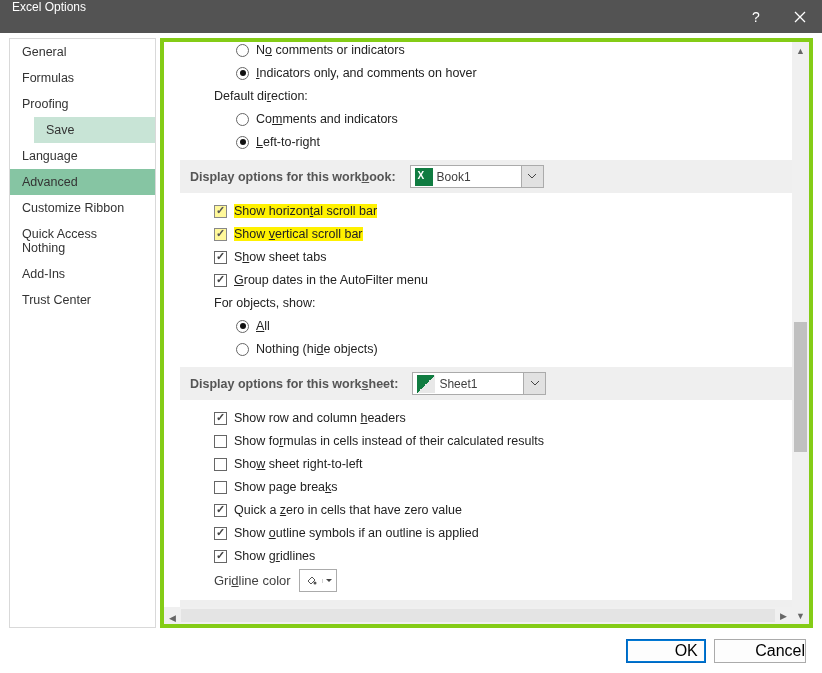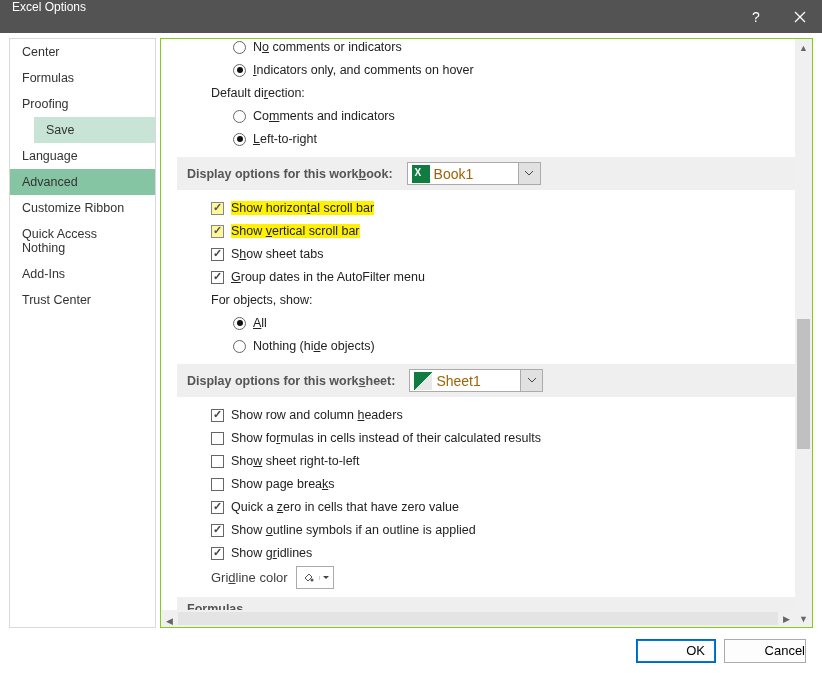--- a/index.html
+++ b/index.html
@@ -6,21 +6,21 @@
   body { margin: 0; background: #fff; width: 822px; height: 673px; overflow: hidden; position: relative; }
   .titlebar { height: 33px; background: #535353; color: #fff; display: flex; align-items: flex-start; padding: 0 0 0 12px; font-size: 12px; }
   .titlebar .title { flex: 1; }
   .tb-icon { width: 44px; height: 33px; display: flex; align-items: center; justify-content: center; font-size: 14px; color: #fff; }
   .tb-close { font-size: 14px; }
   .main { display: flex; height: 600px; }
   .sidebar { width: 147px; border: 1px solid #d9d9d9; margin: 5px 0 5px 9px; background: #fff; overflow: hidden; }
   .sidebar-item { padding: 6px 12px; font-size: 12.5px; color: #333; cursor: pointer; }
   .sidebar-item.hover { background: #c8e4d6; margin-left: 24px; }
   .sidebar-item.active { background: #86c5a3; }
-  .content-wrap { flex: 1; margin: 5px 9px 5px 4px; border: 1px solid #84cc16; position: relative; overflow: hidden; background: #fff; }
+  .content-wrap { flex: 1; margin: 5px 9px 5px 4px; border: 4px solid #84cc16; position: relative; overflow: hidden; background: #fff; }
   .content { padding: 0 16px 0 16px; height: 100%; overflow: hidden; position: relative; }
   .scrollbar-v { position: absolute; right: 0; top: 0; bottom: 0; width: 17px; background: #f0f0f0; }
   .scrollbar-v .arrow { height: 17px; display:flex;align-items:center;justify-content:center;font-size:9px;color:#666; }
   .scrollbar-v .thumb { position: absolute; left: 2px; right: 2px; top: 280px; height: 130px; background: #c0c0c0; }
   .scrollbar-h { position: absolute; left: 0; right: 17px; bottom: 0; height: 17px; background: #f0f0f0; }
   .scrollbar-h .arrow { width: 17px; height:17px; display:inline-flex;align-items:center;justify-content:center;font-size:9px;color:#666; }
   .scrollbar-h .thumb { position: absolute; top: 2px; bottom: 2px; left: 17px; right: 17px; background: #e4e4e4; }
   .row { display: flex; align-items: center; font-size: 12.5px; color: #222; margin: 3px 0; min-height: 20px; }
   .indent1 { padding-left: 34px; }
   .indent2 { padding-left: 56px; }
@@ -29,29 +29,29 @@
   .rb.checked::after { content:""; width:6px; height:6px; background:#111; border-radius:50%; }
   .cb.checked::after { content:"✓"; font-size:11px; line-height:1; color:#444; font-weight:bold; position:relative; top:-1px;}
   .cb.hl { background:#fff89a; border-color:#888;}
   .cb.hl.checked::after{color:#555;}
   .hl-text { background:#fff100; }
   .und { text-decoration: underline; }
   .section-header { background:#efefef; padding:5px 10px; font-size:12.5px; font-weight:bold; color:#555; display:flex; align-items:center; margin: 8px 0 8px 0; }
   .section-header .label { margin-right: 14px; }
   .dd { display:inline-flex; align-items:center; border:1px solid #ababab; height:23px; background:#fff; }
   .dd .dd-icon { width:18px; height:18px; margin: 0 4px; display:inline-flex; }
-  .dd .dd-text { font-size:14px; color:#a16207; min-width: 84px; font-weight:normal;}
+  .dd .dd-text { font-size:12px; color:#404040; min-width: 84px; font-weight:normal;}
   .dd .dd-btn { width:22px; height:21px; border:1px solid #ababab; background:#e1e1e1; display:flex;align-items:center;justify-content:center; margin:0; border-top:none;border-right:none;border-bottom:none;}
   .dd .dd-btn svg{width:8px;height:5px;}
   .plain-label { font-size:13px; color:#404040;}
   .color-btn { display:inline-flex; align-items:center; border:1px solid #ababab; height:23px; background:#fff; margin-left:8px;}
   .color-btn .bucket {width:22px; display:flex;align-items:center;justify-content:center;}
   .color-btn .arr {width:14px; border-left:1px solid #d0d0d0; display:flex;align-items:center;justify-content:center;}
   .footer { height:35px; display:flex; justify-content:flex-end; align-items:center; padding-right:16px; gap:8px;}
-  .btn { min-width:80px; height:24px; border:1px solid #ababab; background:#fdfdfd; font-size:13px; display:flex;align-items:center;justify-content:center;padding-left:40px;}
+  .btn { min-width:80px; height:24px; border:1px solid #ababab; background:#fdfdfd; font-size:16px; display:flex;align-items:center;justify-content:center;padding-left:40px;}
   .btn.primary { border:1px solid #0067c0; box-shadow: inset 0 0 0 1px #0078d4;}
   .excel-icon{display:inline-block;width:18px;height:18px;background:#107c41;position:relative;}
   .excel-icon::after{content:"X";color:#fff;font-size:10px;font-weight:bold;position:absolute;left:3px;top:2px;}
   .excel-icon.ws::after{content:"";}
   .excel-icon.ws{background:linear-gradient(135deg,#107c41 50%,#e8e8e8 50%);}
 </style>
 </head>
 <body>
 
 <div class="titlebar">
@@ -59,21 +59,21 @@
   <div class="tb-icon">?</div>
   <div class="tb-icon tb-close">
     <svg width="12" height="12" viewBox="0 0 12 12">
         <path d="M1 1 L11 11 M11 1 L1 11" stroke="#fff" stroke-width="1.3"></path>
       </svg>
   </div>
 </div>
 
 <div class="main">
   <div class="sidebar">
-    <div class="sidebar-item">Center</div>
+    <div class="sidebar-item">General</div>
     <div class="sidebar-item">Formulas</div>
     <div class="sidebar-item">Proofing</div>
     <div class="sidebar-item hover">Save</div>
     <div class="sidebar-item">Language</div>
     <div class="sidebar-item active">Advanced</div>
     <div class="sidebar-item">Customize Ribbon</div>
     <div class="sidebar-item">Quick Access Nothing</div>
     <div class="sidebar-item">Add-Ins</div>
     <div class="sidebar-item">Trust Center</div>
   </div>

